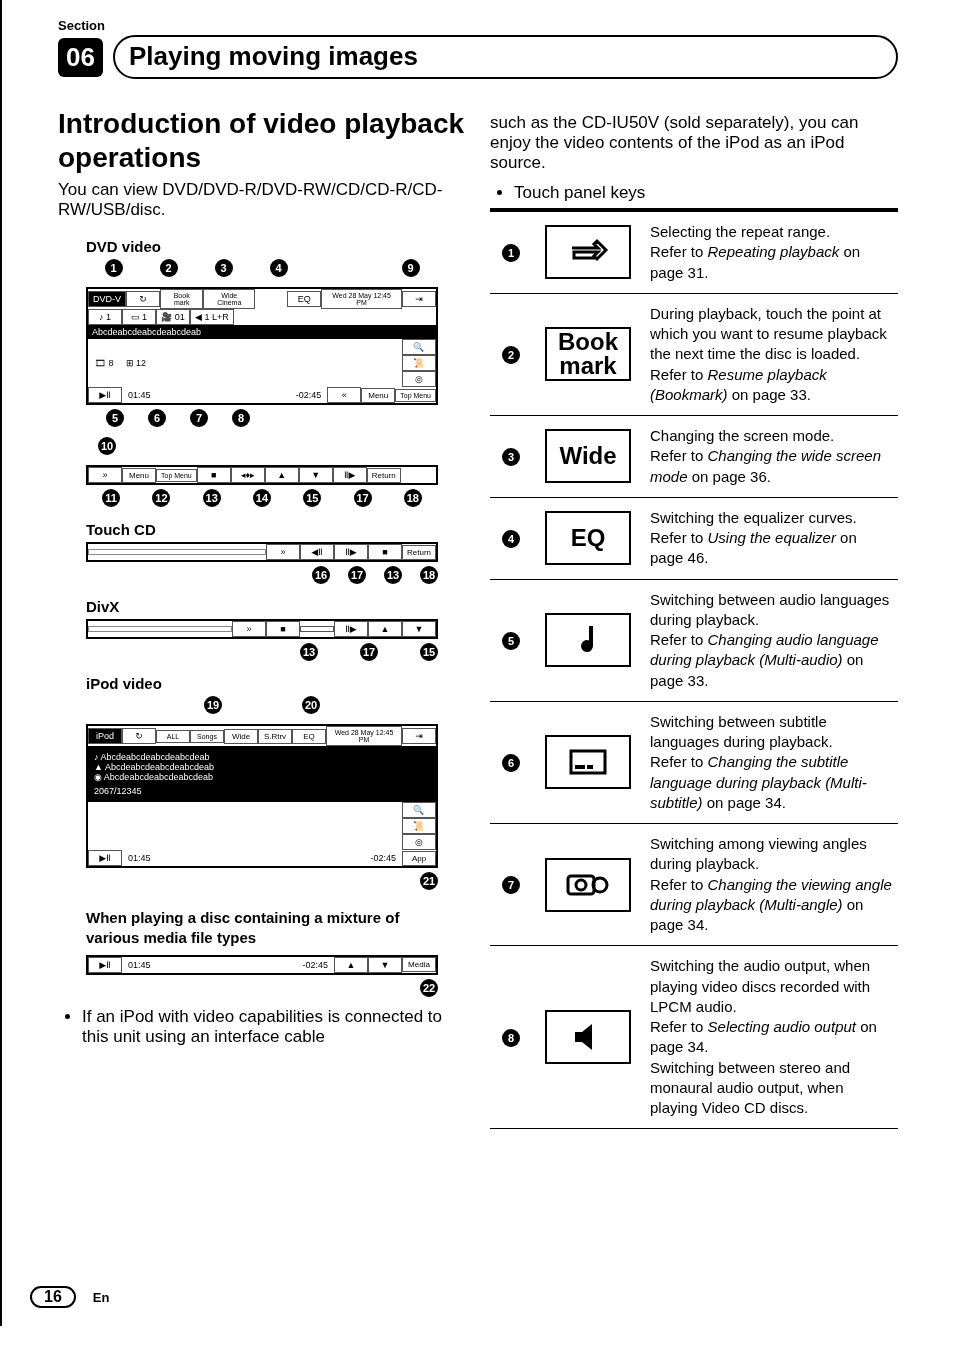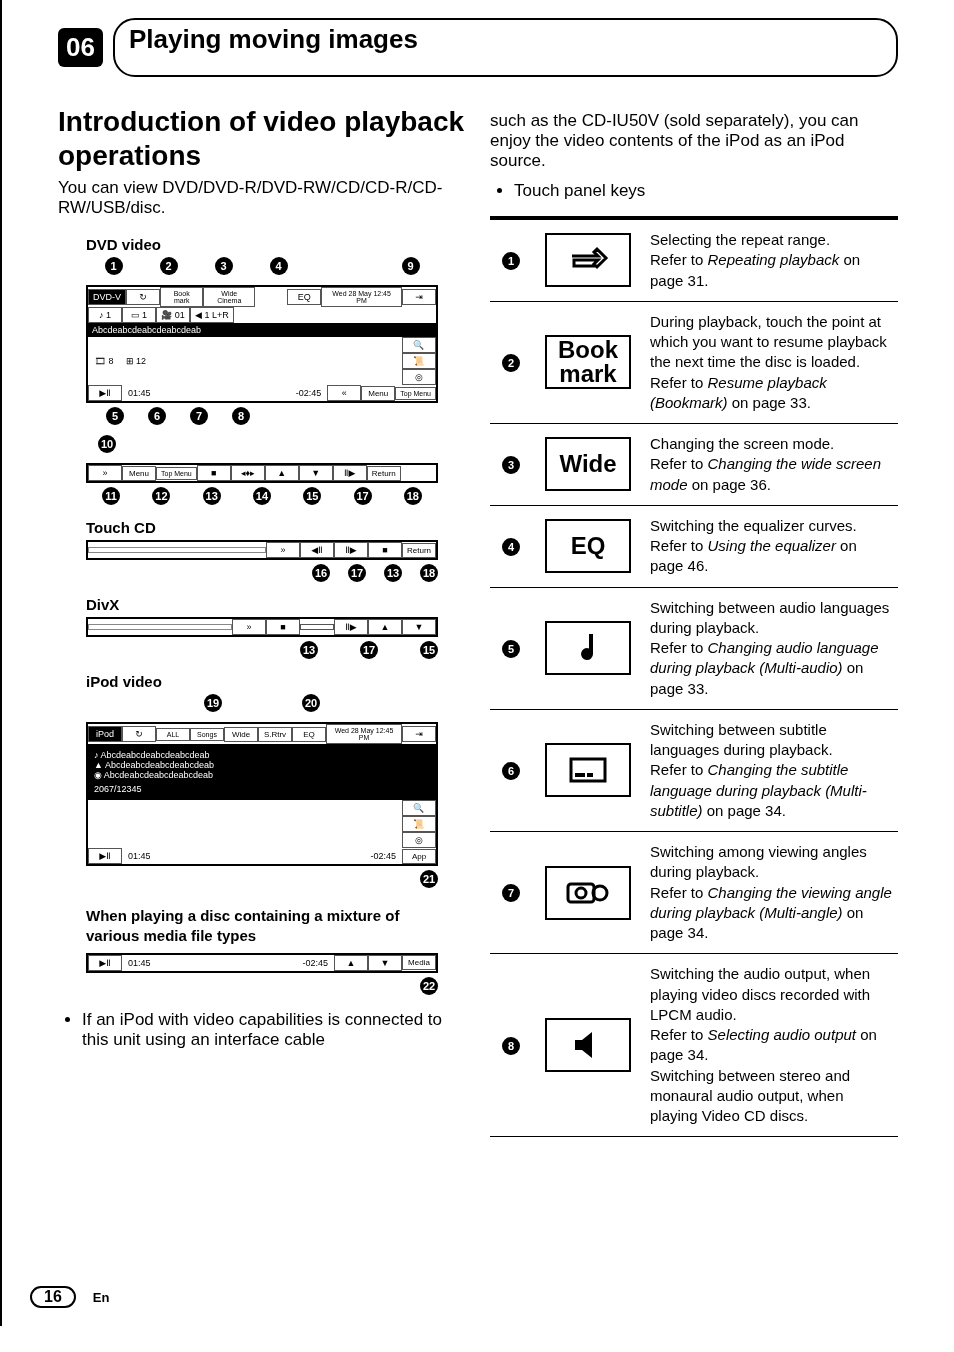--- a/index.html
+++ b/index.html
@@ -1,28 +1,28 @@
 <!DOCTYPE html>
 <html><head>
 <meta charset="utf-8">
 <style>
   body{margin:0;background:#fff;font-family:Arial,Helvetica,sans-serif;color:#000;width:954px;}
   .page{padding:18px 56px 48px 56px;border-left:2px solid #000;border-top:none;position:relative;min-height:1260px;}
   .section-label{font-size:13px;font-weight:bold;margin-bottom:2px;}
   .header-row{display:flex;align-items:center;margin-bottom:6px;}
   .numbadge{background:#000;color:#fff;border-radius:6px;padding:4px 8px;font-size:26px;font-weight:bold;margin-right:10px;}
-  .chapter-pill{border:2px solid #000;border-radius:22px;padding:4px 20px 20px 14px;flex:1;display:flex;align-items:flex-end;}
+  .chapter-pill{border:2px solid #000;border-radius:22px;padding:4px 20px 5px 14px;flex:1;display:flex;align-items:flex-end;}
   .chapter-pill h1{margin:0;font-size:26px;font-weight:bold;}
   .columns{display:flex;gap:24px;}
   .col{flex:1;min-width:0;}
   h2.intro{font-size:28px;font-weight:bold;margin:22px 0 6px 0;line-height:1.2;}
   p.lead{font-size:17px;margin:0 0 18px 0;font-weight:300;}
   .figlabel{font-weight:bold;font-size:15px;margin:14px 0 4px 28px;}
   .callnum{display:inline-flex;width:18px;height:18px;border-radius:50%;background:#000;color:#fff;align-items:center;justify-content:center;font-size:11px;font-weight:bold;}
-  ul.bullets{list-style:disc;padding-left:24px;margin:15px 0;}
+  ul.bullets{list-style:disc;padding-left:24px;margin:5px 0;}
   ul.bullets li{font-size:17px;font-weight:300;margin-bottom:4px;}
   
   table.touch{border-collapse:collapse;width:100%;margin-top:4px;border-top:4px solid #000;}
   table.touch td{border-bottom:1px solid #000;padding:10px 6px;vertical-align:middle;font-size:15px;}
   td.numcol{width:30px;text-align:center;}
   td.iconcol{width:100px;text-align:center;}
   .iconbox{border:2.5px solid #000;display:inline-flex;align-items:center;justify-content:center;width:82px;height:50px;font-weight:bold;font-size:18px;text-align:center;line-height:1;}
   .iconbox.txt{font-size:24px;font-family:Arial;font-weight:bold;}
   .desc{font-size:15px;font-weight:300;line-height:1.35;}
   .desc em{font-style:italic;}
@@ -35,20 +35,21 @@
   .panel .bar div{border:1px solid #555;padding:2px 4px;min-width:24px;text-align:center;}
   .panel .blackstrip{background:#000;color:#fff;font-size:9px;padding:2px 4px;}
   .callout-row{display:flex;justify-content:space-around;margin:4px 28px 10px 28px;}
   svg{display:block;}
   .mixed-note{font-weight:bold;font-size:15px;margin:18px 28px 6px 28px;line-height:1.35;}
 </style>
 </head>
 <body>
 
 <div class="page">
+  <div class="section-label">Section</div>
   <div class="header-row">
     <div class="numbadge">06</div>
     <div class="chapter-pill">
         <h1>Playing moving images</h1>
       </div>
   </div>
 
   <div class="columns">
 
     <div class="col">

